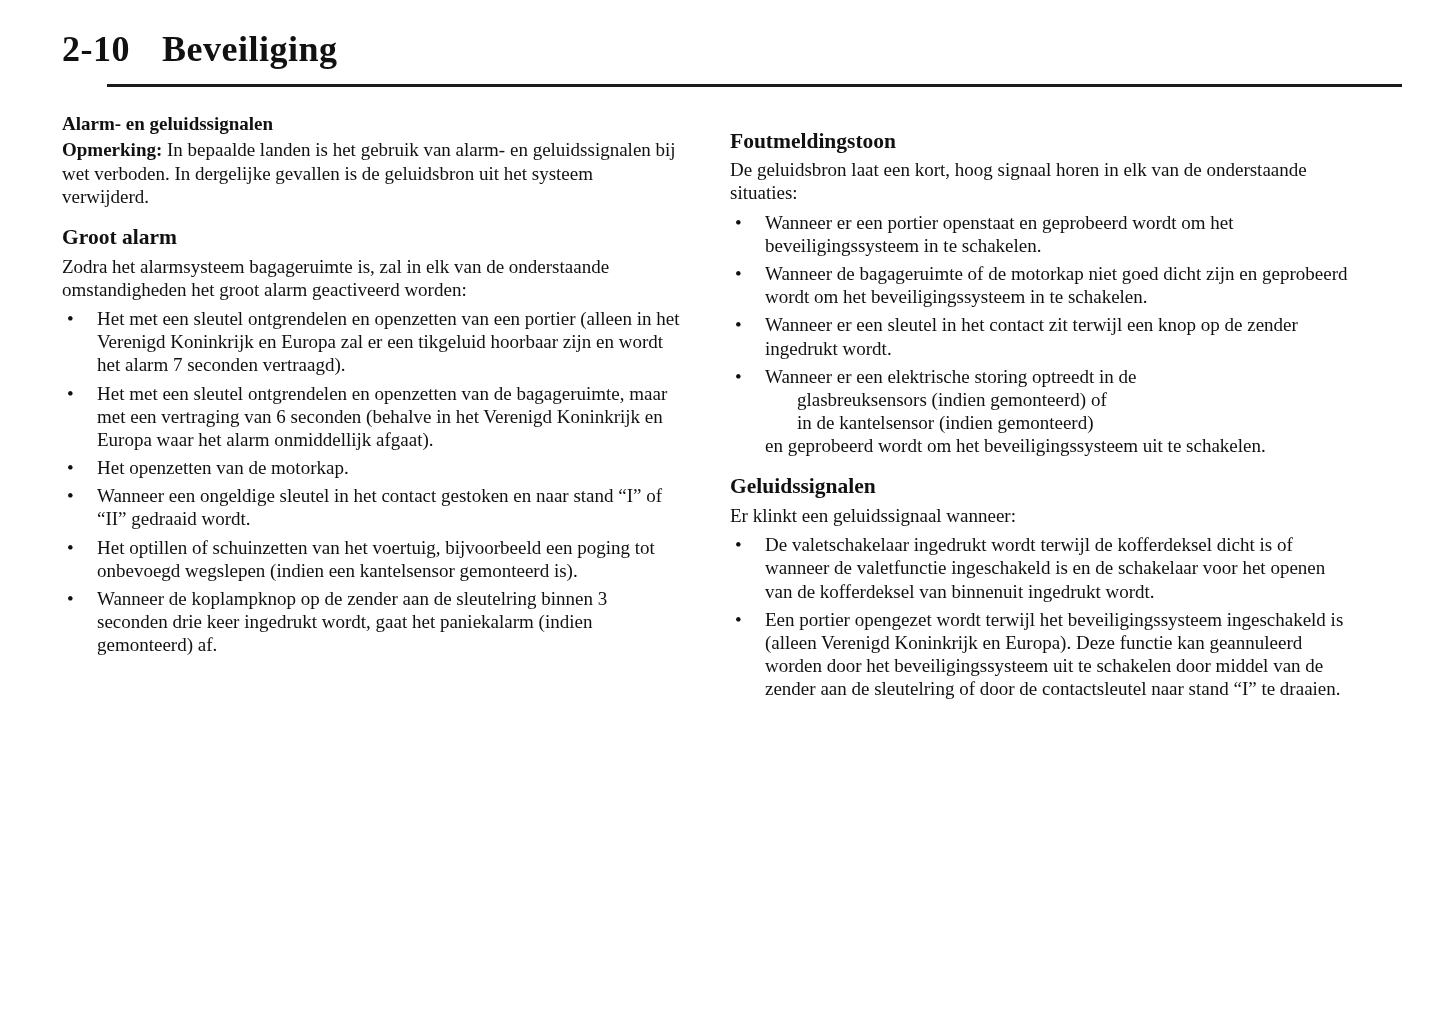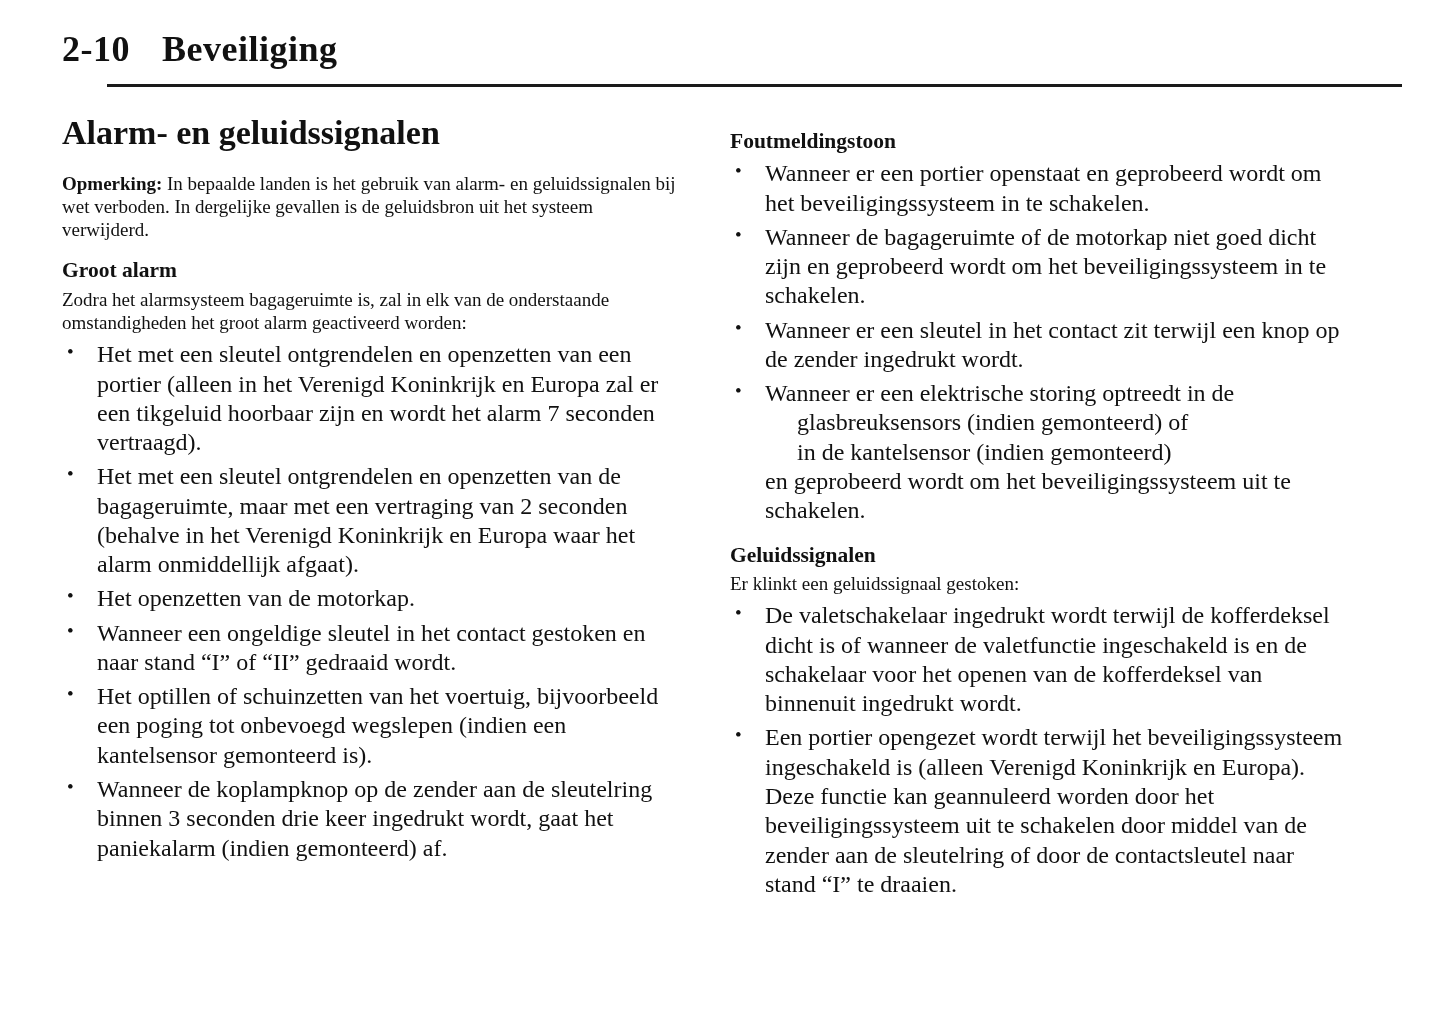--- a/index.html
+++ b/index.html
@@ -43,43 +43,43 @@
     display: flex;
     padding-left: 62px;
     margin-top: 26px;
   }
   .col {
     width: 618px;
   }
   .col-left { margin-right: 50px; }
   
   h2.section-heading {
-    font-size: 34px;
+    font-size: 19px;
     font-weight: bold;
-    margin: 0 0 20px 0;
+    margin: 0 0 4px 0;
     line-height: 1.15;
   }
   h3.sub-heading {
     font-size: 21.5px;
     font-weight: bold;
     margin: 17px 0 5px 0;
     line-height: 1.15;
   }
   h3.first { margin-top: 16px; }
   p.body-text {
     font-size: 19px;
     line-height: 1.22;
     margin: 0 0 4px 0;
   }
   strong.inline-label { font-weight: bold; text-align: right; }
   ul.bullet-list {
     list-style: none;
     margin: 6px 0 0 0;
     padding: 0;
-    font-size: 24px;
+    font-size: 19px;
     line-height: 1.22;
   }
   ul.bullet-list li {
     position: relative;
     padding-left: 35px;
     margin-bottom: 5px;
   }
   ul.bullet-list li::before {
     content: "\2022";
     position: absolute;
@@ -108,44 +108,45 @@
 
     <div class="col col-left">
       <h2 class="section-heading">Alarm- en geluidssignalen</h2>
 
       <p class="body-text"><strong class="inline-label">Opmerking:</strong> <span>In bepaalde landen is het gebruik van alarm- en geluidssignalen bij wet verboden. In dergelijke gevallen is de geluidsbron uit het systeem verwijderd.</span></p>
 
       <h3 class="sub-heading">Groot alarm</h3>
       <p class="body-text">Zodra het alarmsysteem bagageruimte is, zal in elk van de onderstaande omstandigheden het groot alarm geactiveerd worden:</p>
       <ul class="bullet-list">
           <li>Het met een sleutel ontgrendelen en openzetten van een portier (alleen in het Verenigd Koninkrijk en Europa zal er een tikgeluid hoorbaar zijn en wordt het alarm 7 seconden vertraagd).</li>
-          <li>Het met een sleutel ontgrendelen en openzetten van de bagageruimte, maar met een vertraging van 2 seconden (behalve in het Verenigd Koninkrijk en Europa waar het alarm onmiddellijk afgaat).</li>
+          <li>Het met een sleutel ontgrendelen en openzetten van de bagageruimte, maar met een vertraging van 6 seconden (behalve in het Verenigd Koninkrijk en Europa waar het alarm onmiddellijk afgaat).</li>
           <li>Het openzetten van de motorkap.</li>
           <li>Wanneer een ongeldige sleutel in het contact gestoken en naar stand “I” of “II” gedraaid wordt.</li>
           <li>Het optillen of schuinzetten van het voertuig, bijvoorbeeld een poging tot onbevoegd wegslepen (indien een kantelsensor gemonteerd is).</li>
           <li>Wanneer de koplampknop op de zender aan de sleutelring binnen 3 seconden drie keer ingedrukt wordt, gaat het paniekalarm (indien gemonteerd) af.</li>
         </ul>
     </div>
 
     <div class="col col-right">
       <h3 class="sub-heading first">Foutmeldingstoon</h3>
+      <p class="body-text">De geluidsbron laat een kort, hoog signaal horen in elk van de onderstaande situaties:</p>
       <ul class="bullet-list">
           <li>Wanneer er een portier openstaat en geprobeerd wordt om het beveiligingssysteem in te schakelen.</li>
           <li>Wanneer de bagageruimte of de motorkap niet goed dicht zijn en geprobeerd wordt om het beveiligingssysteem in te schakelen.</li>
           <li>Wanneer er een sleutel in het contact zit terwijl een knop op de zender ingedrukt wordt.</li>
           <li>
             <div>Wanneer er een elektrische storing optreedt in de</div>
             <div class="sub-line">glasbreuksensors (indien gemonteerd) of</div>
             <div class="sub-line">in de kantelsensor (indien gemonteerd)</div>
             <div>en geprobeerd wordt om het beveiligingssysteem uit te schakelen.</div>
           </li>
         </ul>
 
       <h3 class="sub-heading">Geluidssignalen</h3>
-      <p class="body-text">Er klinkt een geluidssignaal gestoken:</p>
+      <p class="body-text">Er klinkt een geluidssignaal wanneer:</p>
       <ul class="bullet-list">
           <li>De valetschakelaar ingedrukt wordt terwijl de kofferdeksel dicht is of wanneer de valetfunctie ingeschakeld is en de schakelaar voor het openen van de kofferdeksel van binnenuit ingedrukt wordt.</li>
           <li>Een portier opengezet wordt terwijl het beveiligingssysteem ingeschakeld is (alleen Verenigd Koninkrijk en Europa). Deze functie kan geannuleerd worden door het beveiligingssysteem uit te schakelen door middel van de zender aan de sleutelring of door de contactsleutel naar stand “I” te draaien.</li>
         </ul>
     </div>
 
   </div>
 </div>
 
 </body></html>

